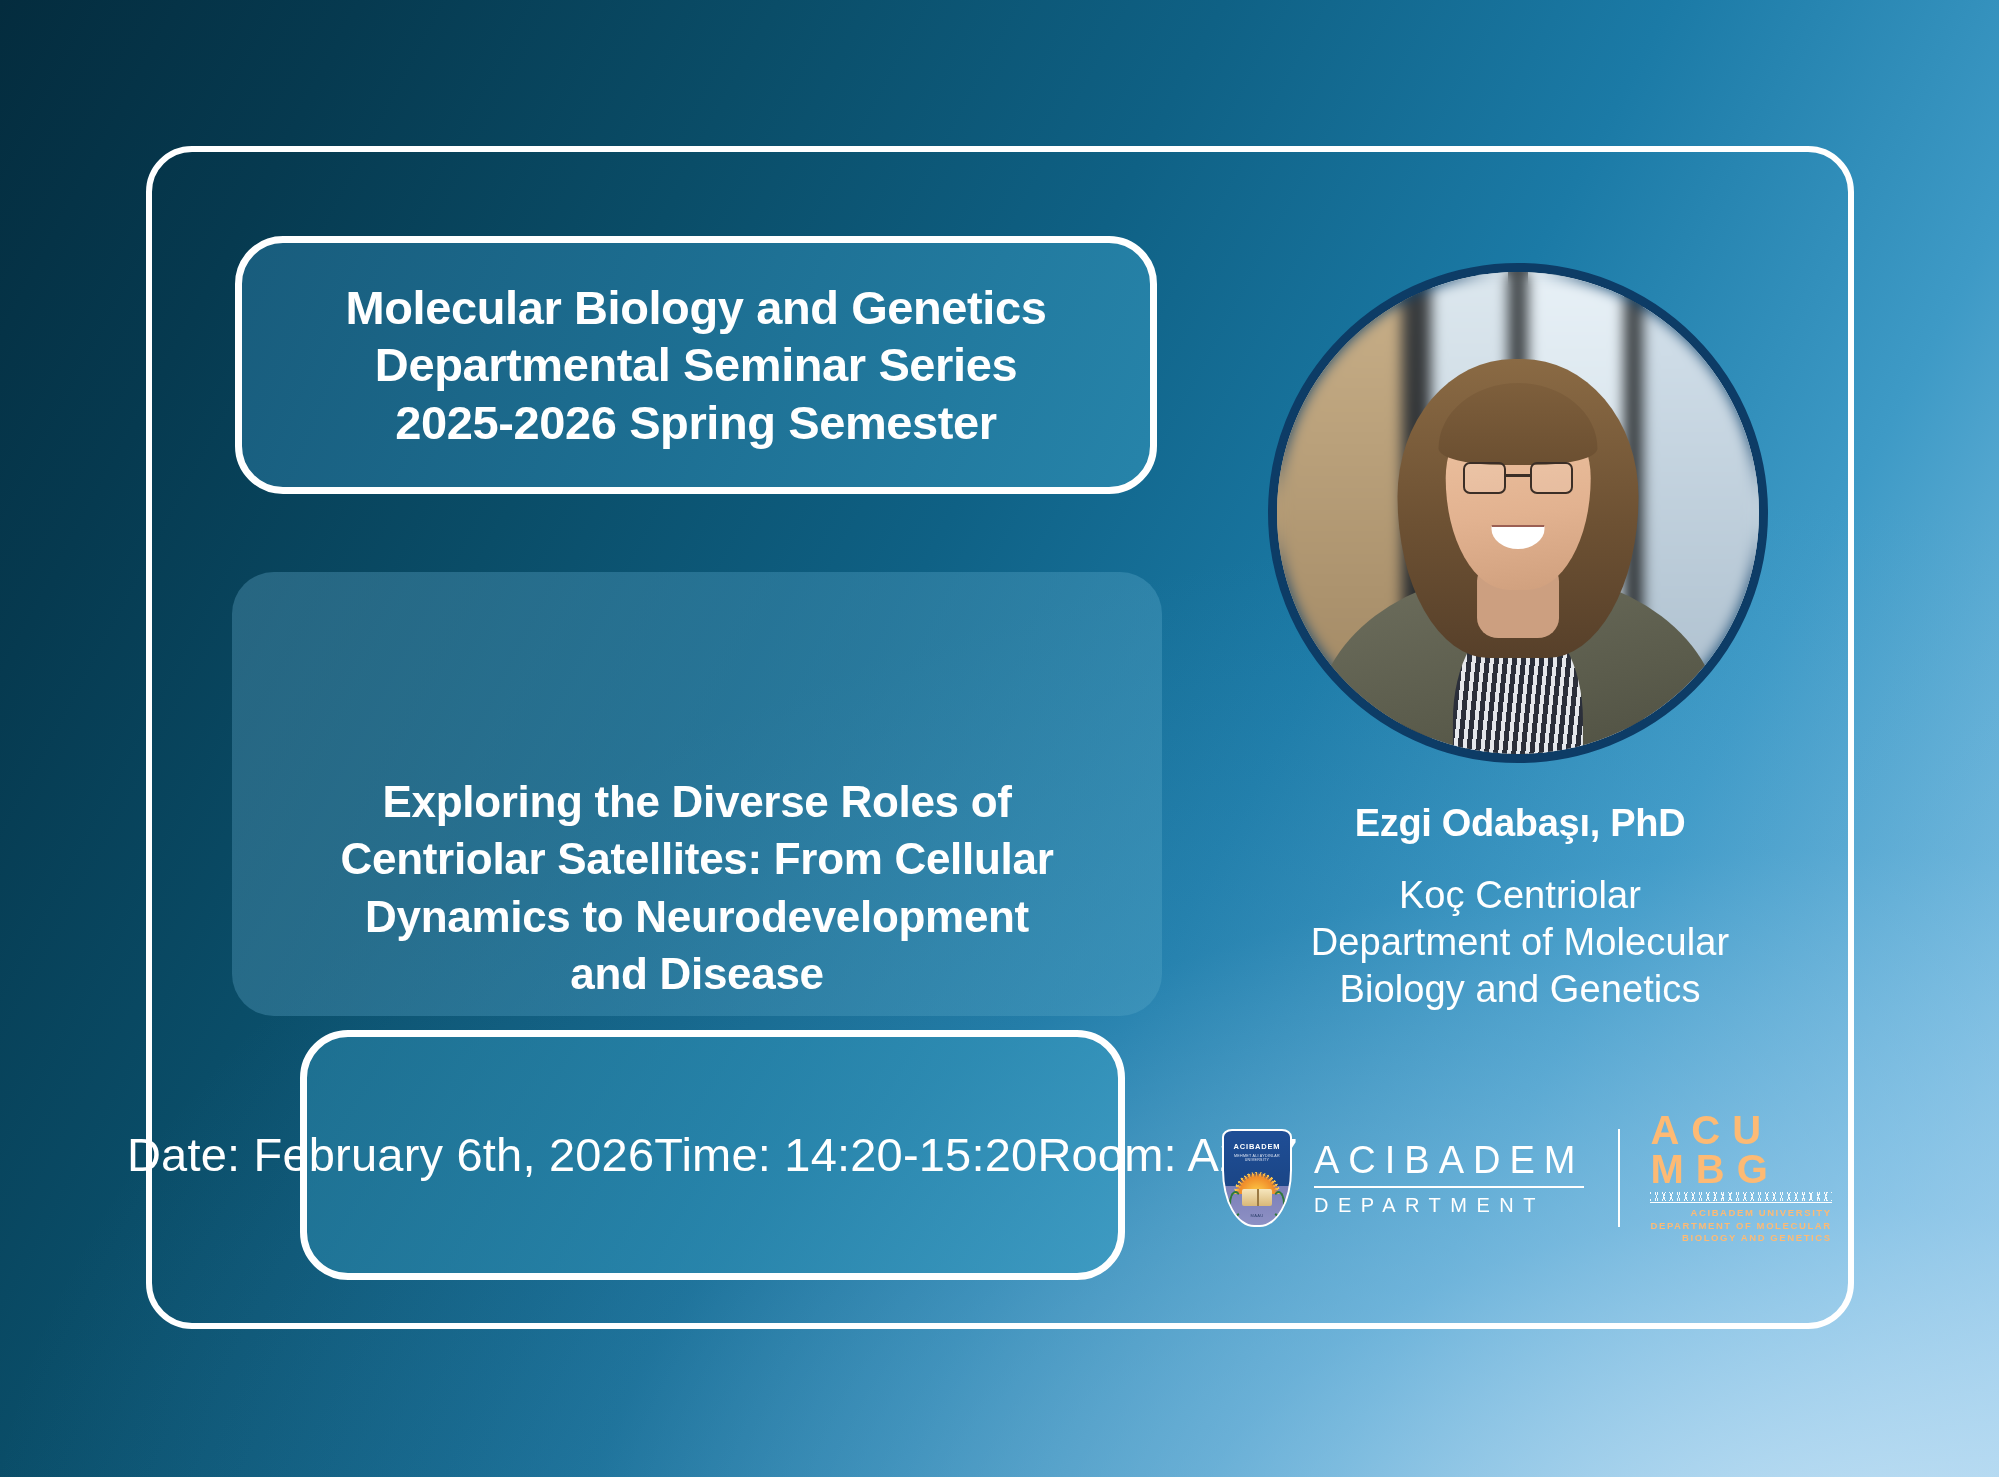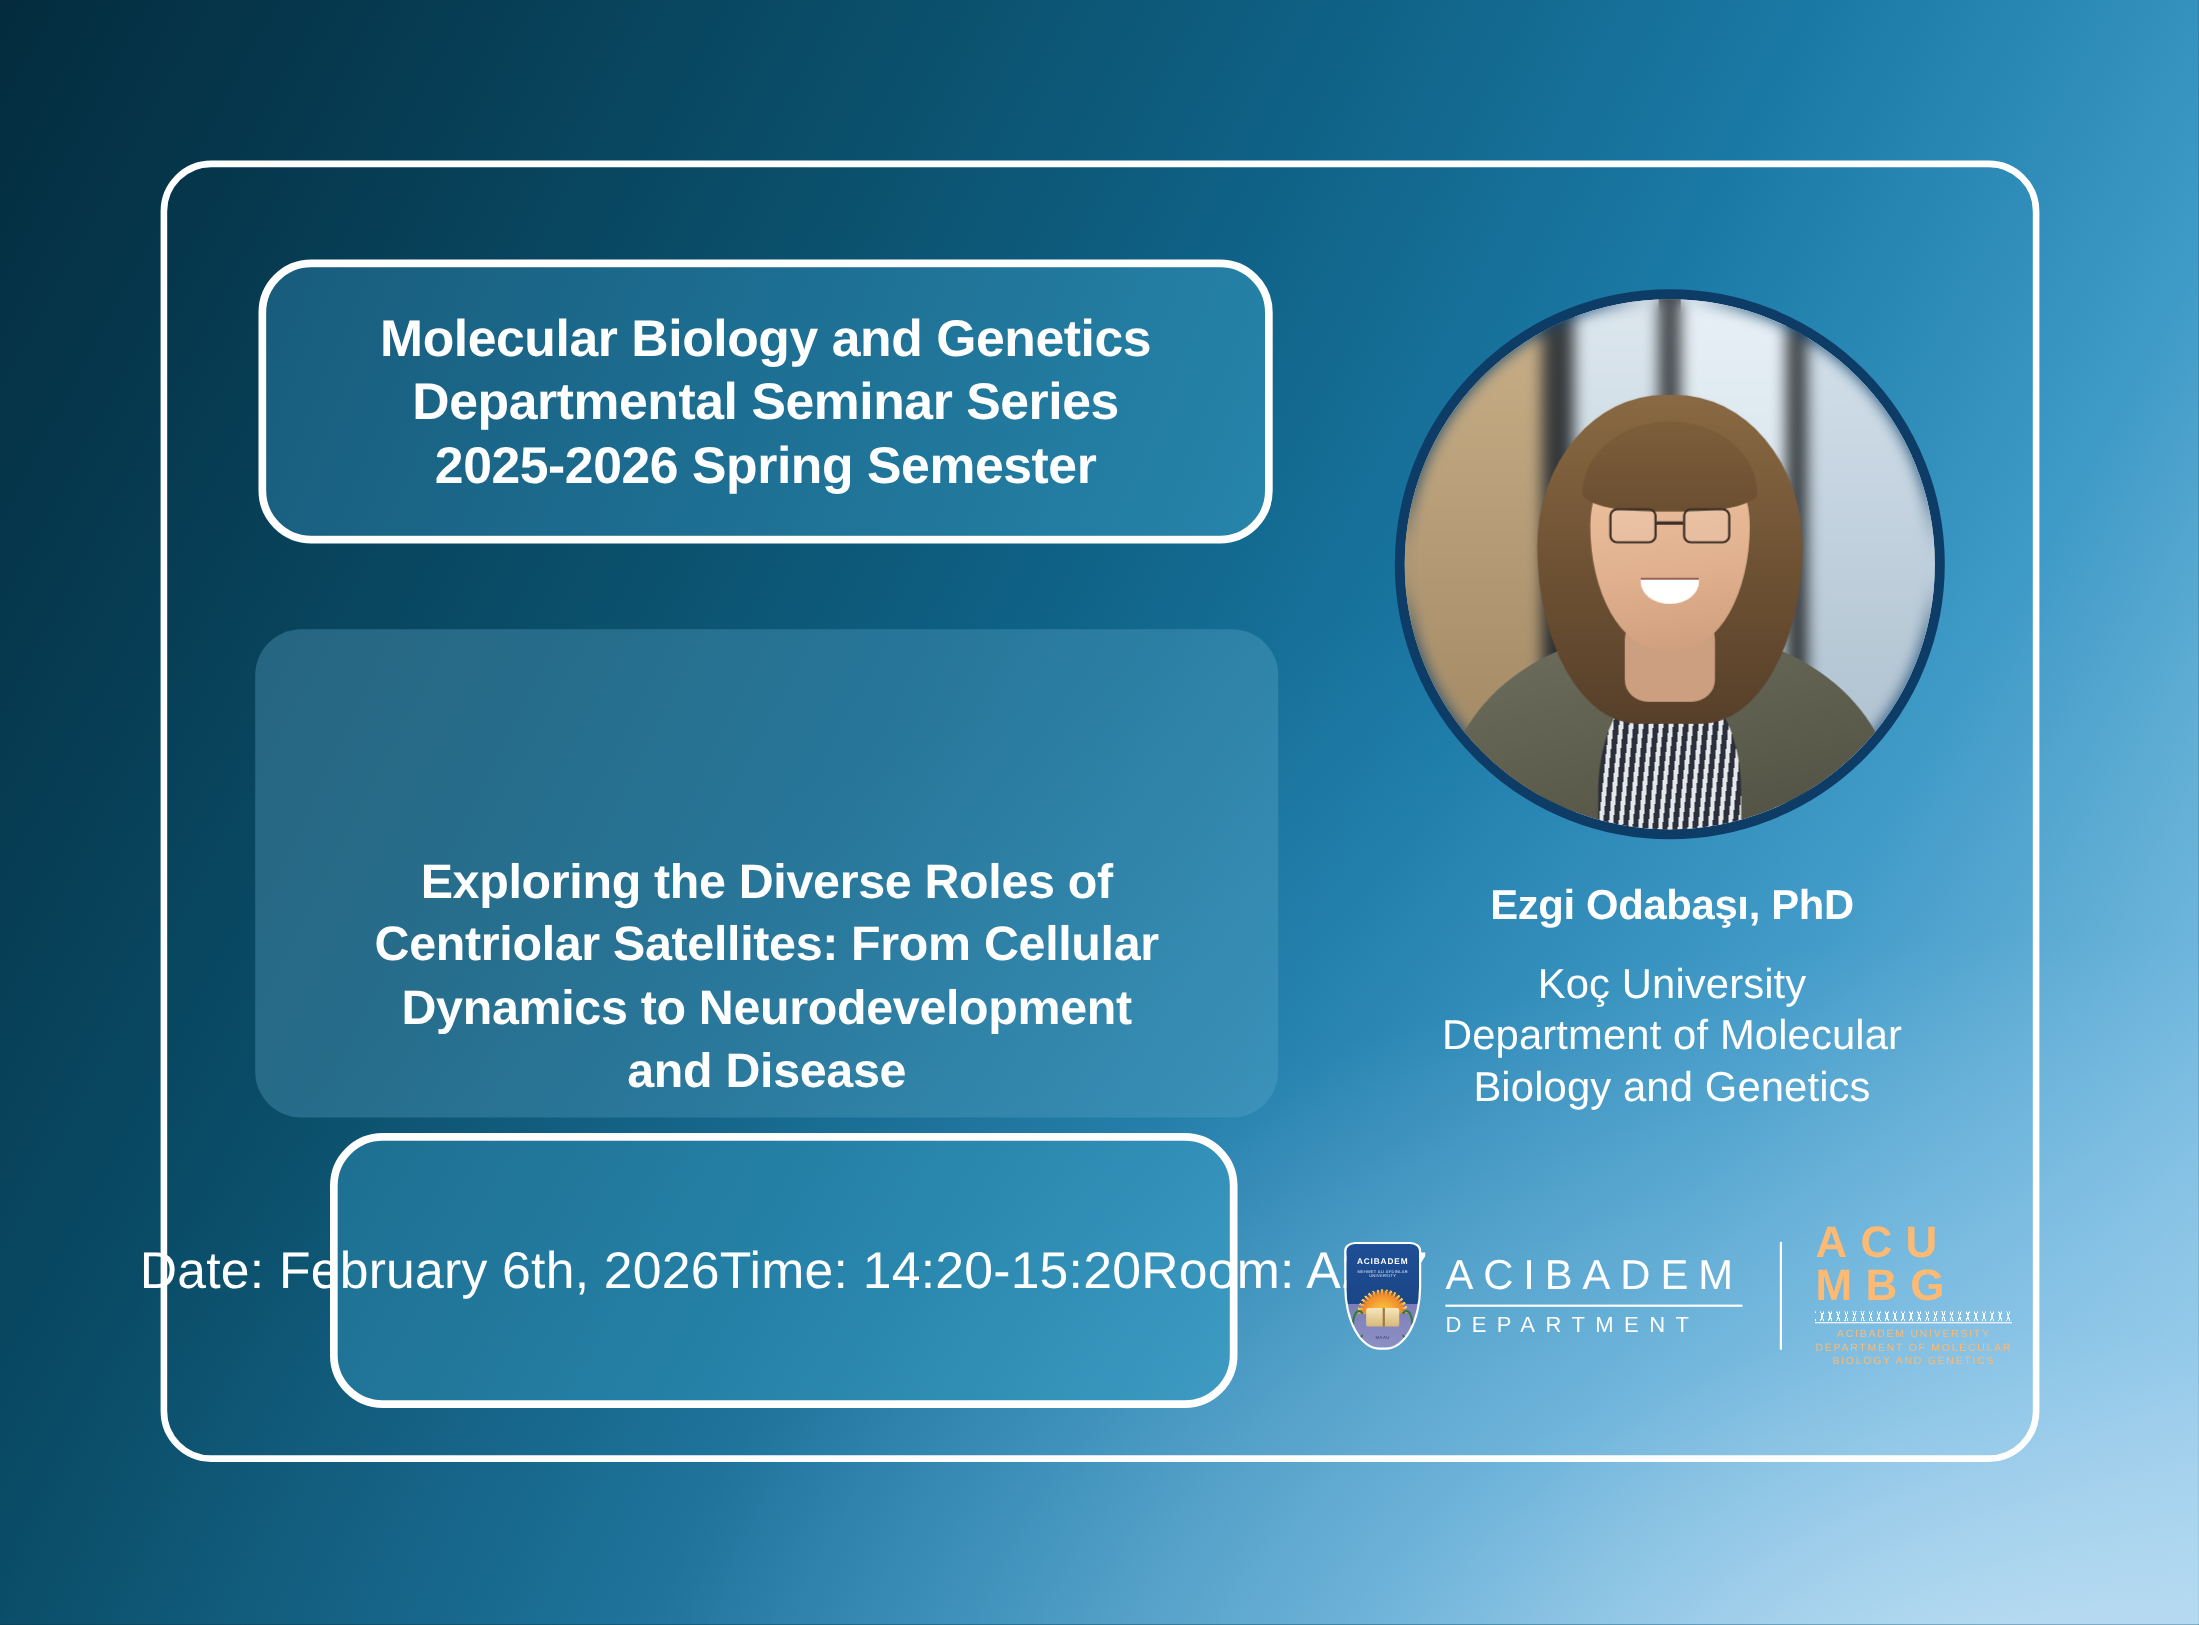--- a/index.html
+++ b/index.html
@@ -308,22 +308,22 @@
     overflow:hidden;
   }
   #acumbg-logo .dna-rule:before {
     content:""; position:absolute; left:0; right:0; top:0; height:9px;
     background:
       repeating-linear-gradient(72deg, #ffffff 0 1px, rgba(255,255,255,0) 1px 7px),
       repeating-linear-gradient(108deg, #ffffff 0 1px, rgba(255,255,255,0) 1px 7px);
     opacity:0.92;
   }
   #acumbg-logo .acu-sub {
-    text-align:center; font-size:9.5px; letter-spacing:1.6px;
-    line-height:1.32; font-weight:normal;
+    text-align:right; font-size:9.5px; letter-spacing:1.6px;
+    line-height:1.32; font-weight:bold;
   }
 </style>
 </head>
 <body>
 
 <div id="poster-bg"></div>
 
 <div id="outer-frame"></div>
 
 <div class="panel" id="series-title-box">
@@ -364,21 +364,21 @@
     <div class="fig-glasses-l"></div>
     <div class="fig-glasses-r"></div>
     <div class="fig-glasses-bridge"></div>
     <div class="fig-smile"></div>
   </div>
 </div>
 
 <div id="speaker-name">Ezgi Odabaşı, PhD</div>
 
 <div id="speaker-affiliation">
-  <div class="line">Koç University</div>
+  <div class="line">Koç Centriolar</div>
   <div class="line">Department of Molecular</div>
   <div class="line">Biology and Genetics</div>
 </div>
 
 <div id="logo-strip">
 
   <div id="acibadem-crest">
     <div class="crest-shape">
       <div class="crest-name">ACIBADEM</div>
       <div class="crest-sub">MEHMET ALI AYDINLAR

